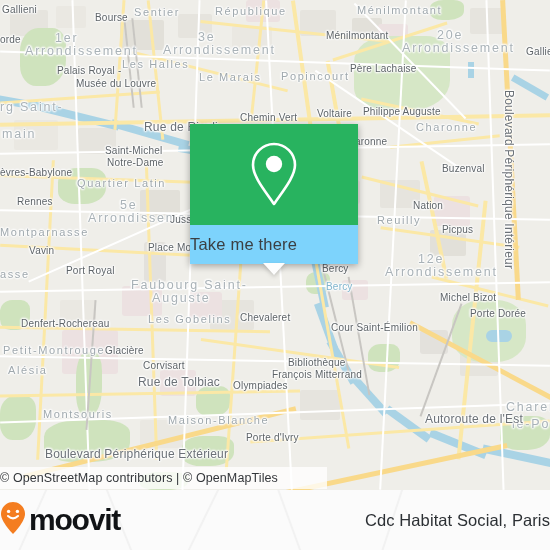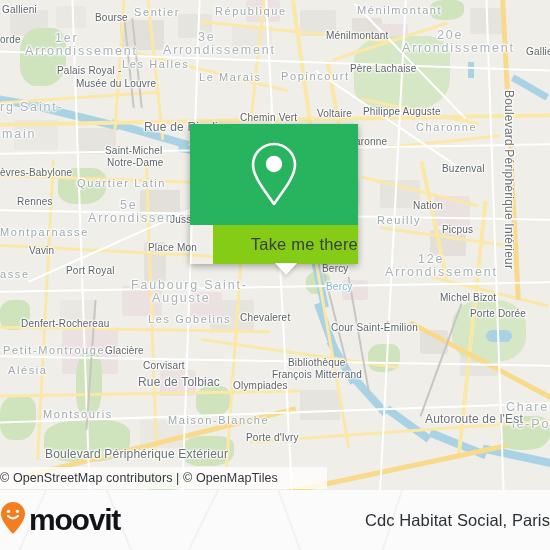--- a/index.html
+++ b/index.html
@@ -46,21 +46,21 @@
 
   
   #attrib{position:absolute;left:0;top:467px;width:327px;height:22px;
           background:rgba(255,255,255,.78);display:flex;align-items:center;}
   #attrib span{font-size:12.5px;color:#33363a;letter-spacing:.1px;}
 
   
   #card{position:absolute;left:190px;top:124px;width:168px;
         box-shadow:0 2px 7px rgba(0,0,0,.33);}
   #card-top{height:101px;background:#28b35f;display:flex;align-items:center;justify-content:center;}
-  #card-bottom{height:39px;background:#84cc16;display:flex;align-items:center;justify-content:flex-end;position:relative;margin-left:23px;}
+  #card-bottom{height:39px;background:#7dd3fc;display:flex;align-items:center;justify-content:flex-start;position:relative;}
   #card-bottom .cta{font-size:16.5px;color:#3b3f43;letter-spacing:.2px;}
   #card-tail{position:absolute;left:50%;bottom:-11px;margin-left:-11px;width:0;height:0;
              border-left:11px solid transparent;border-right:11px solid transparent;border-top:12px solid #fdfdfd;
              filter:drop-shadow(0 2px 2px rgba(0,0,0,.18));}
   .pin-svg{display:block;}
 
   
   #footer{position:absolute;left:0;top:490px;width:550px;height:60px;background:#fbfbfb;
           display:flex;align-items:center;justify-content:space-between;overflow:hidden;}
   #footer .fadeline{position:absolute;background:#f2f2f2;}

